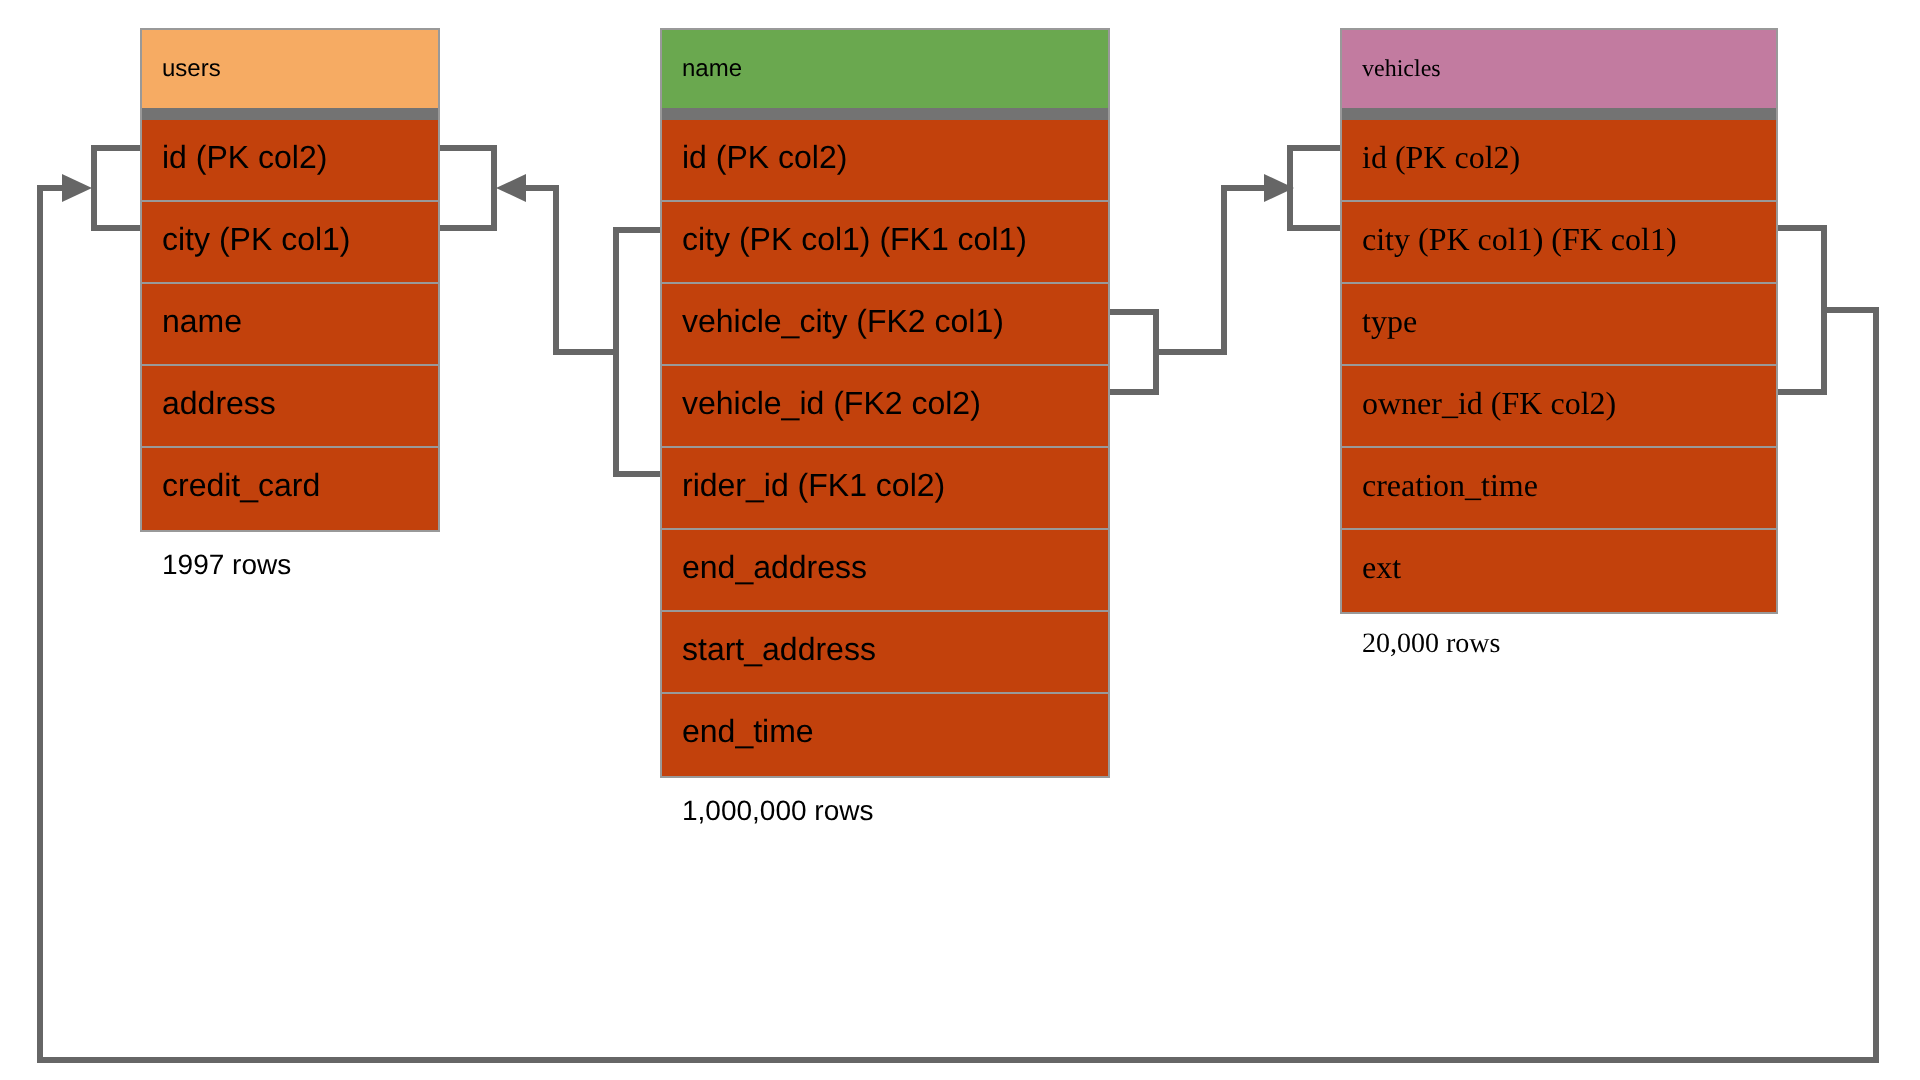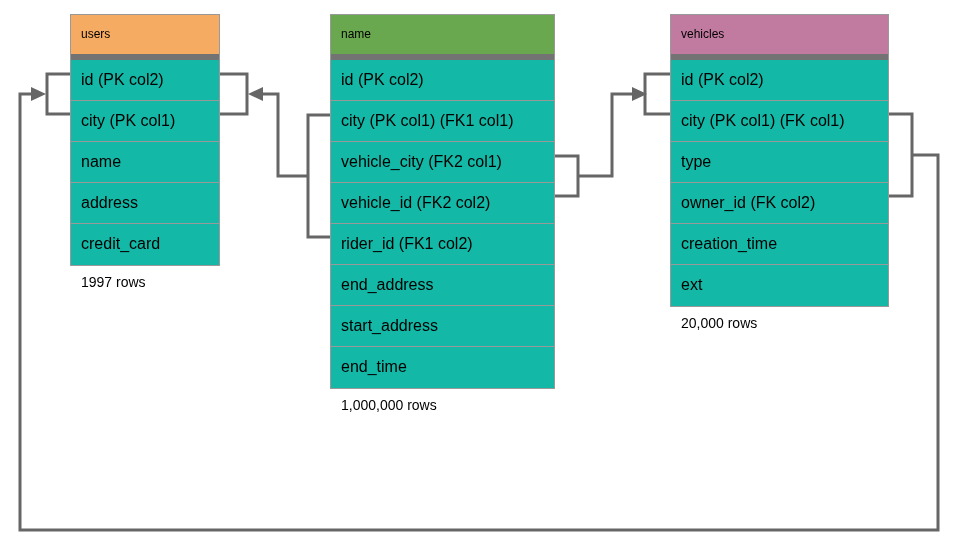--- a/index.html
+++ b/index.html
@@ -21,35 +21,35 @@
     height: 39px; line-height: 39px;
     padding-left: 10px;
     font-size: 12px;
     border-bottom: 6px solid #737373;
   }
   .db-row {
     height: 41px; line-height: 40px;
     padding-left: 10px;
     font-size: 16px;
     border-bottom: 1px solid #999999;
-    background: #14b8a6;
+    background: #c2410c;
     box-sizing: border-box;
     white-space: nowrap;
     overflow: hidden;
   }
   .db-rows .db-row:last-child { border-bottom: none; }
   .row-count {
     position: absolute;
     top: 100%; margin-top: 9px; left: 10px;
     font-size: 14px;
     white-space: nowrap;
   }
   #t-users    { left: 70px;  top: 14px; width: 148px; }
   #t-rides    { left: 330px; top: 14px; width: 223px; }
-  #t-vehicles { left: 670px; top: 14px; width: 217px; }
+  #t-vehicles { left: 670px; top: 14px; width: 217px; font-family: Liberation Serif, serif; }
 </style>
 </head>
 <body>
 
 <svg class="connectors" viewBox="0 0 960 540" xmlns="http://www.w3.org/2000/svg">
   <g stroke="currentColor" fill="none" stroke-width="3" stroke-linejoin="miter" style="color: rgb(102, 102, 102);">
 
     <polyline points="218,74 247,74 247,114 218,114"></polyline>
     <polyline points="261,94 278,94 278,176 308,176"></polyline>
     <polyline points="330,115 308,115 308,237 330,237"></polyline>

